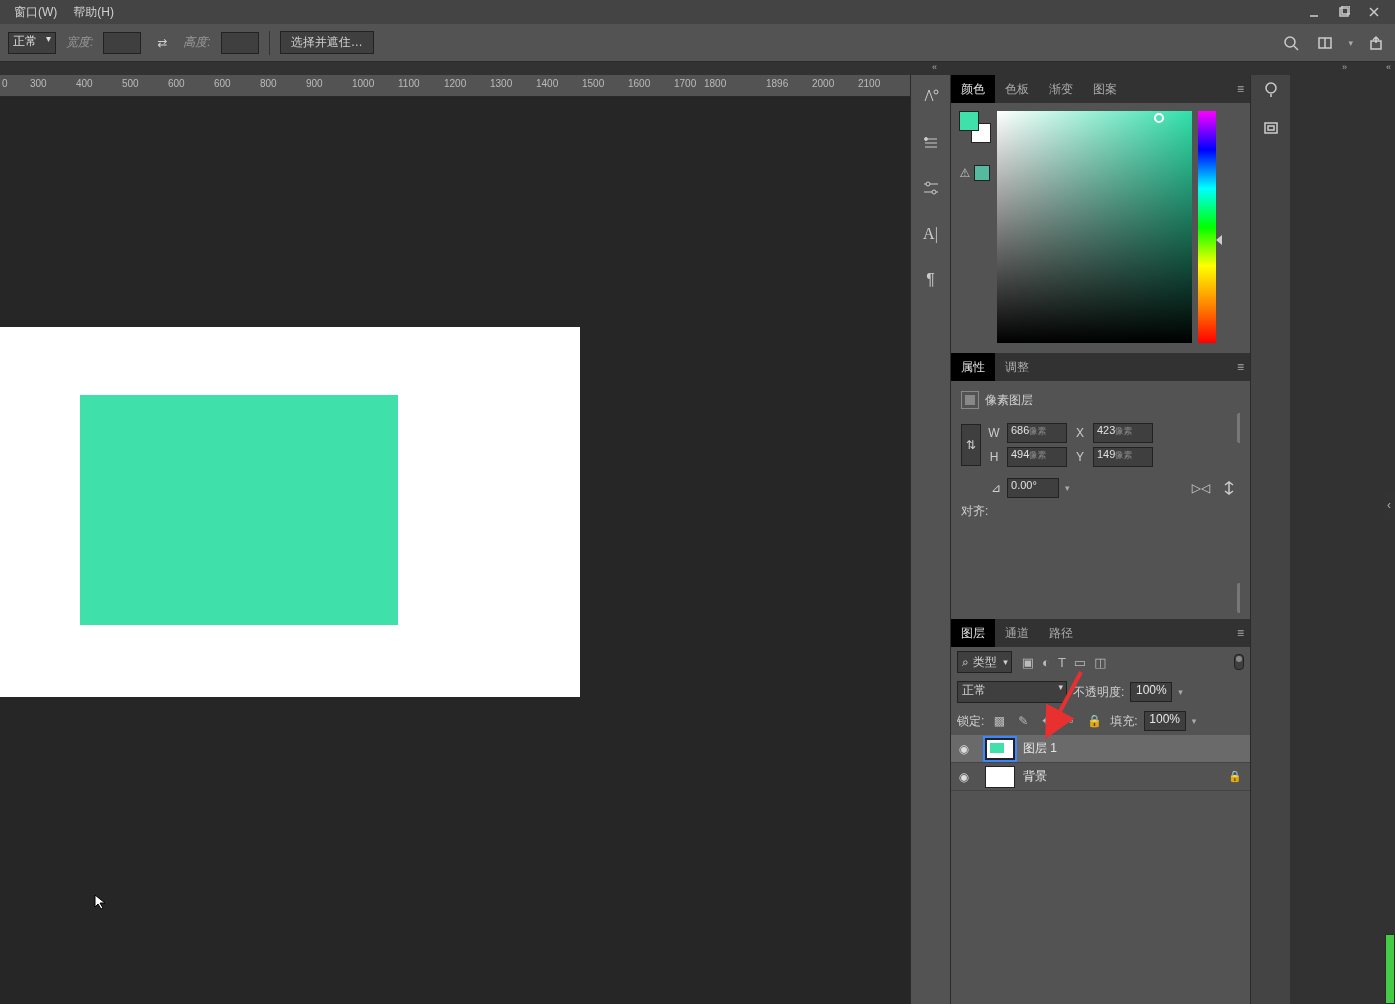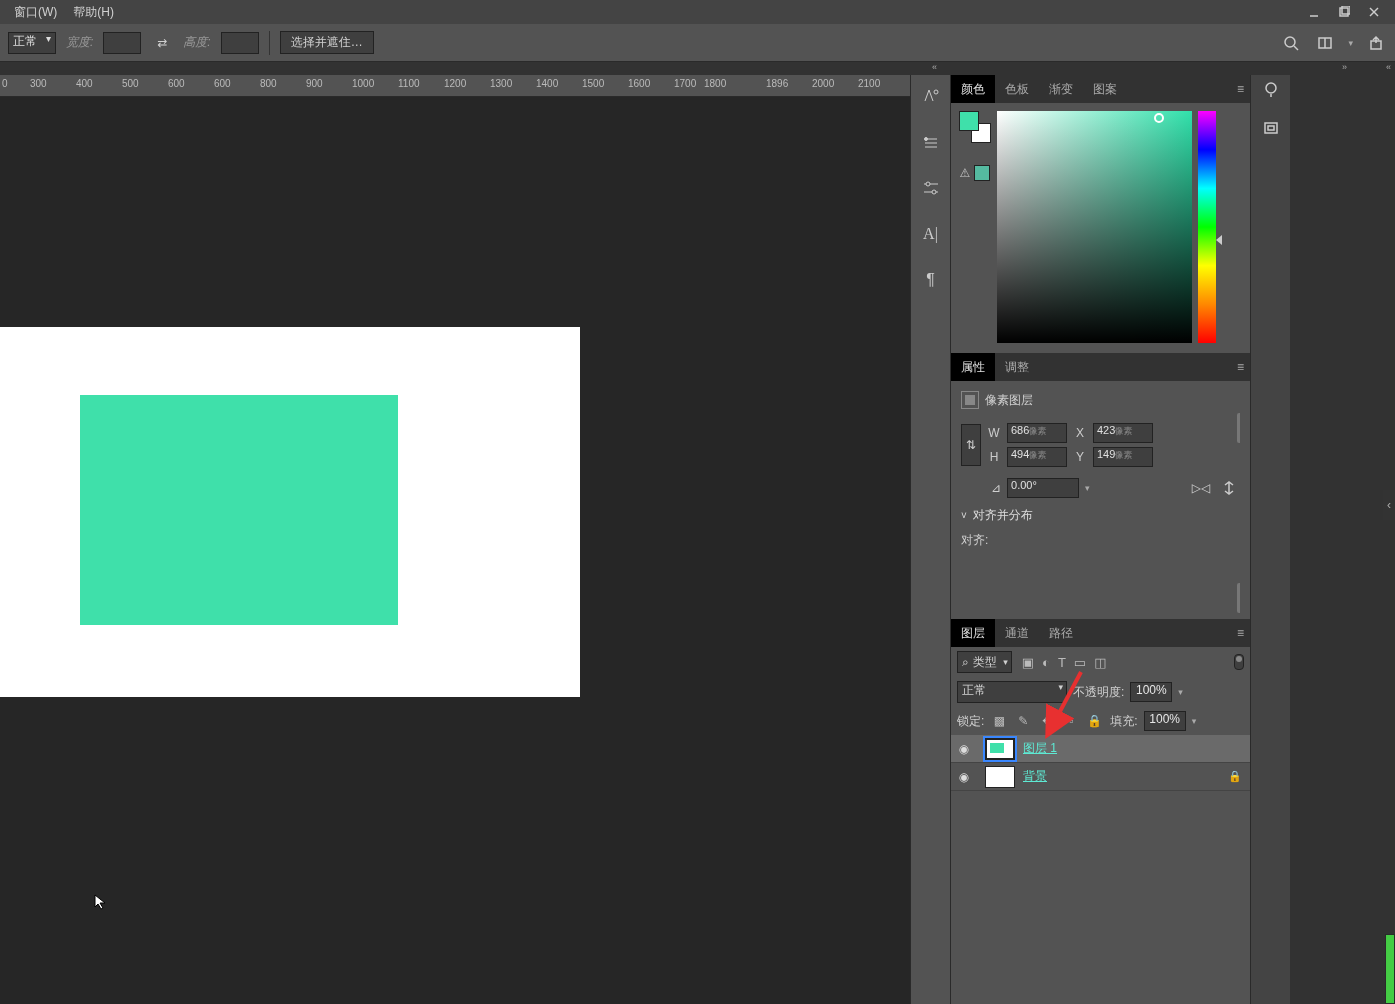--- a/index.html
+++ b/index.html
@@ -89,21 +89,21 @@
 .arrow-anno { position: absolute; pointer-events: none; }
 .arrow-anno svg { overflow: visible; }
 
 .layer-list { flex:1; overflow:hidden; }
 .layer-row { display:flex; align-items:center; height:28px; border-bottom:1px solid #444; padding-right:8px; }
 .layer-row.selected { background:#6a6a6a; }
 .layer-row.selected .thumb-box { box-shadow: 0 0 0 2px #3a87ff, inset 0 0 0 1px #222; }
 .eye-cell { width:26px; display:flex; align-items:center; justify-content:center; color:#ddd; cursor:pointer; }
 .thumb-box { width:30px; height:22px; background:#fff; border:1px solid #222; margin: 0 8px; position:relative; }
 .thumb-box .mini-rect { position:absolute; left:4px; top:4px; right:10px; bottom:6px; background:#3fe0aa; }
-.layer-name { color:#5eead4;text-decoration:underline; }
+.layer-name { color:#e5e5e5; }
 .lock-ind { margin-left:auto; color:#ccc; font-size:11px; }
 
 .cursor-anno { position:absolute; left:1062px; top:800px; width:16px; height:16px; pointer-events:none; }
 .cursor-anno svg{ fill:#fff; stroke:#000; stroke-width:1; }
 
 .vbar-r { position:absolute; right:0; bottom:0; width:10px; height:70px; background:#44cc44; border:1px solid #2a2a2a; }
 
 .edge-tab { position:absolute; right:0; top:490px; width:12px; height:30px; background:#333; display:flex; align-items:center; justify-content:center; color:#aaa; }
 
 </style>
@@ -285,31 +285,30 @@
               <div class="props-row">
                 <span class="lab">H</span>
                 <div class="num-input"><span>494</span> <span class="pxlab">像素</span></div>
                 <span class="lab">Y</span>
                 <div class="num-input"><span>149</span> <span class="pxlab">像素</span></div>
               </div>
             </div>
           </div>
           <div class="props-row" style="margin-left:30px;">
             <span>⊿</span>
-            <div class="num-input" style="width:72px">0.00°</div>
+            <div class="num-input" style="width:52px">0.00°</div>
             <span style="font-size:9px;color:#aaa">▾</span>
             <span style="flex:1"></span>
             <span class="icon-btn">▷◁</span>
             <span class="icon-btn">
                 <svg width="14" height="14" stroke="#ccc" fill="none">
                   <path d="M7 1v12 M3 4l4-3 4 3 M3 10l4 3 4-3"></path>
                 </svg>
               </span>
           </div>
-          <div class="section-hdr">对齐并分布</div>
           <div class="props-row">
               <span>对齐:</span>
             </div>
         </div>
       </div>
     </div>
 
     <div class="panel-tabs">
       <div class="tab active">图层</div>
       <div class="tab">通道</div>

